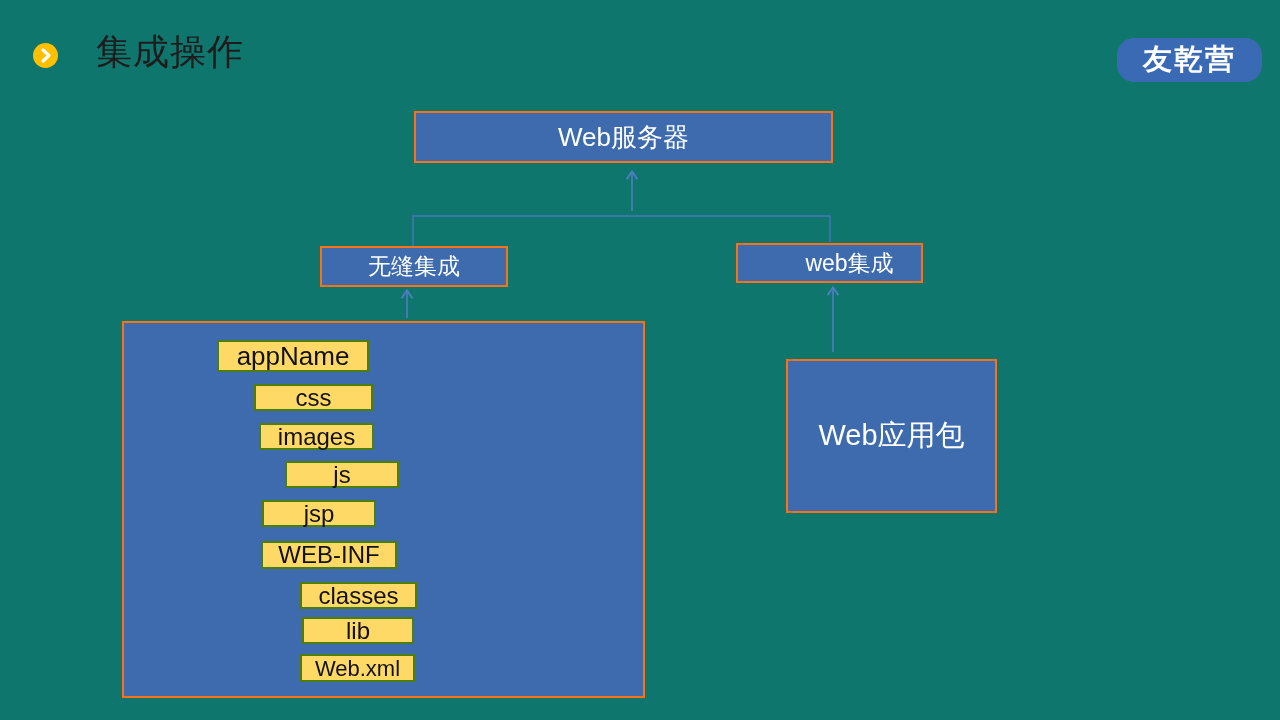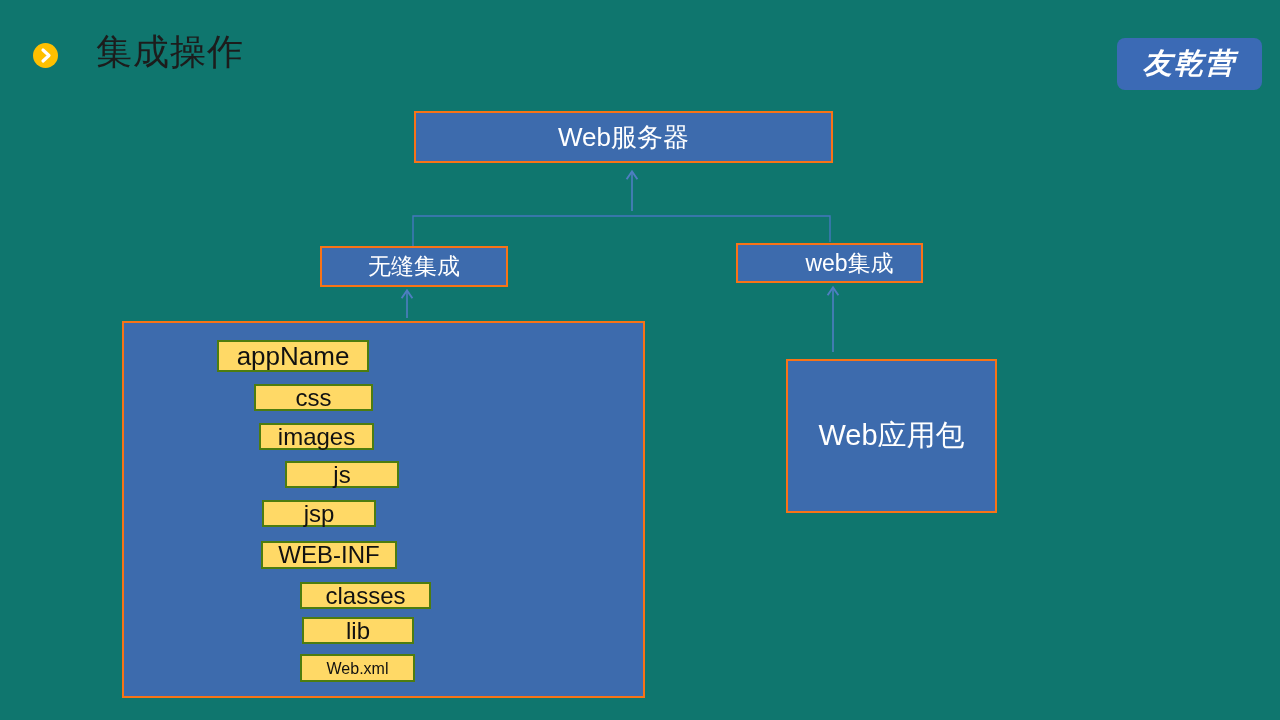--- a/index.html
+++ b/index.html
@@ -18,24 +18,24 @@
     background: #FFC000;
     display: flex; align-items: center; justify-content: center;
   }
   .slide-title {
     position: absolute; left: 96px; top: 28px;
     font-size: 36px; font-weight: 500; color: #1c1c1c;
     letter-spacing: 1px;
   }
   .logo {
     position: absolute; left: 1117px; top: 38px;
-    width: 145px; height: 52px; border-radius: 8px;
+    width: 145px; height: 44px; border-radius: 17px;
     background: #3B6AB5; color: #ffffff;
     font-size: 29px; font-weight: 700; letter-spacing: 2px;
-    display: flex; align-items: center; justify-content: center; font-style: italic;
+    display: flex; align-items: center; justify-content: center;
   }
   
   .bluebox {
     position: absolute;
     background: #3D6BAD;
     border: 2px solid #f97316;
     color: #ffffff;
     display: flex; align-items: center; justify-content: center;
     text-align: center;
   }
@@ -53,26 +53,26 @@
     font-size: 24px;
     display: flex; align-items: center; justify-content: center;
     text-align: center;
   }
   .f-root    { left: 217px; top: 340px; width: 152px; height: 32px; font-size: 26px; }
   .f-css     { left: 254px; top: 384px; width: 119px; height: 27px; }
   .f-images  { left: 259px; top: 423px; width: 115px; height: 27px; }
   .f-js      { left: 265px; top: 461px; width: 114px; height: 27px; margin-left: 20px; }
   .f-jsp     { left: 262px; top: 500px; width: 114px; height: 27px; }
   .f-webinf  { left: 261px; top: 541px; width: 136px; height: 28px; }
-  .f-classes { left: 300px; top: 582px; width: 131px; height: 27px; }
+  .f-classes { left: 300px; top: 582px; width: 117px; height: 27px; }
   .f-lib     { left: 302px; top: 617px; width: 112px; height: 27px; }
   .f-webxml  { left: 300px; top: 654px; width: 115px; height: 28px; overflow: visible; }
   .f-webxml span {
     display: block; width: 92px;
-    font-size: 16px; line-height: 23px;
+    font-size: 22px; line-height: 23px;
     word-break: break-all; text-align: center;
   }
   
   .overlay {
     position: absolute; left: 0; top: 0;
     width: 1280px; height: 720px;
     pointer-events: none;
   }
 </style>
 </head>

